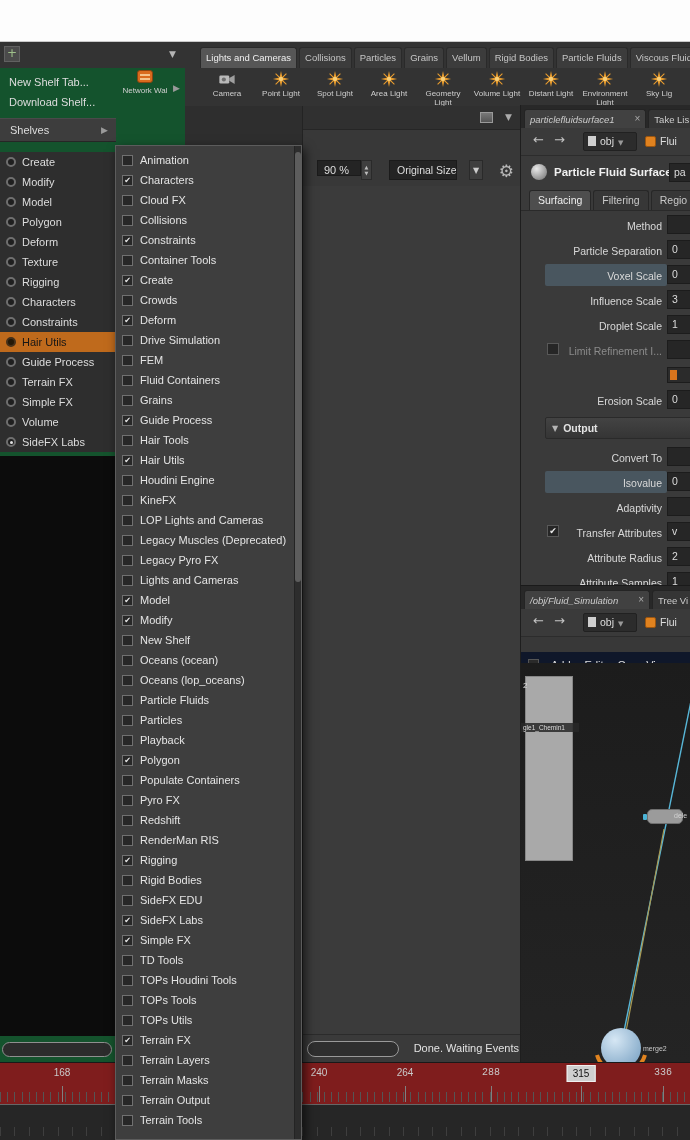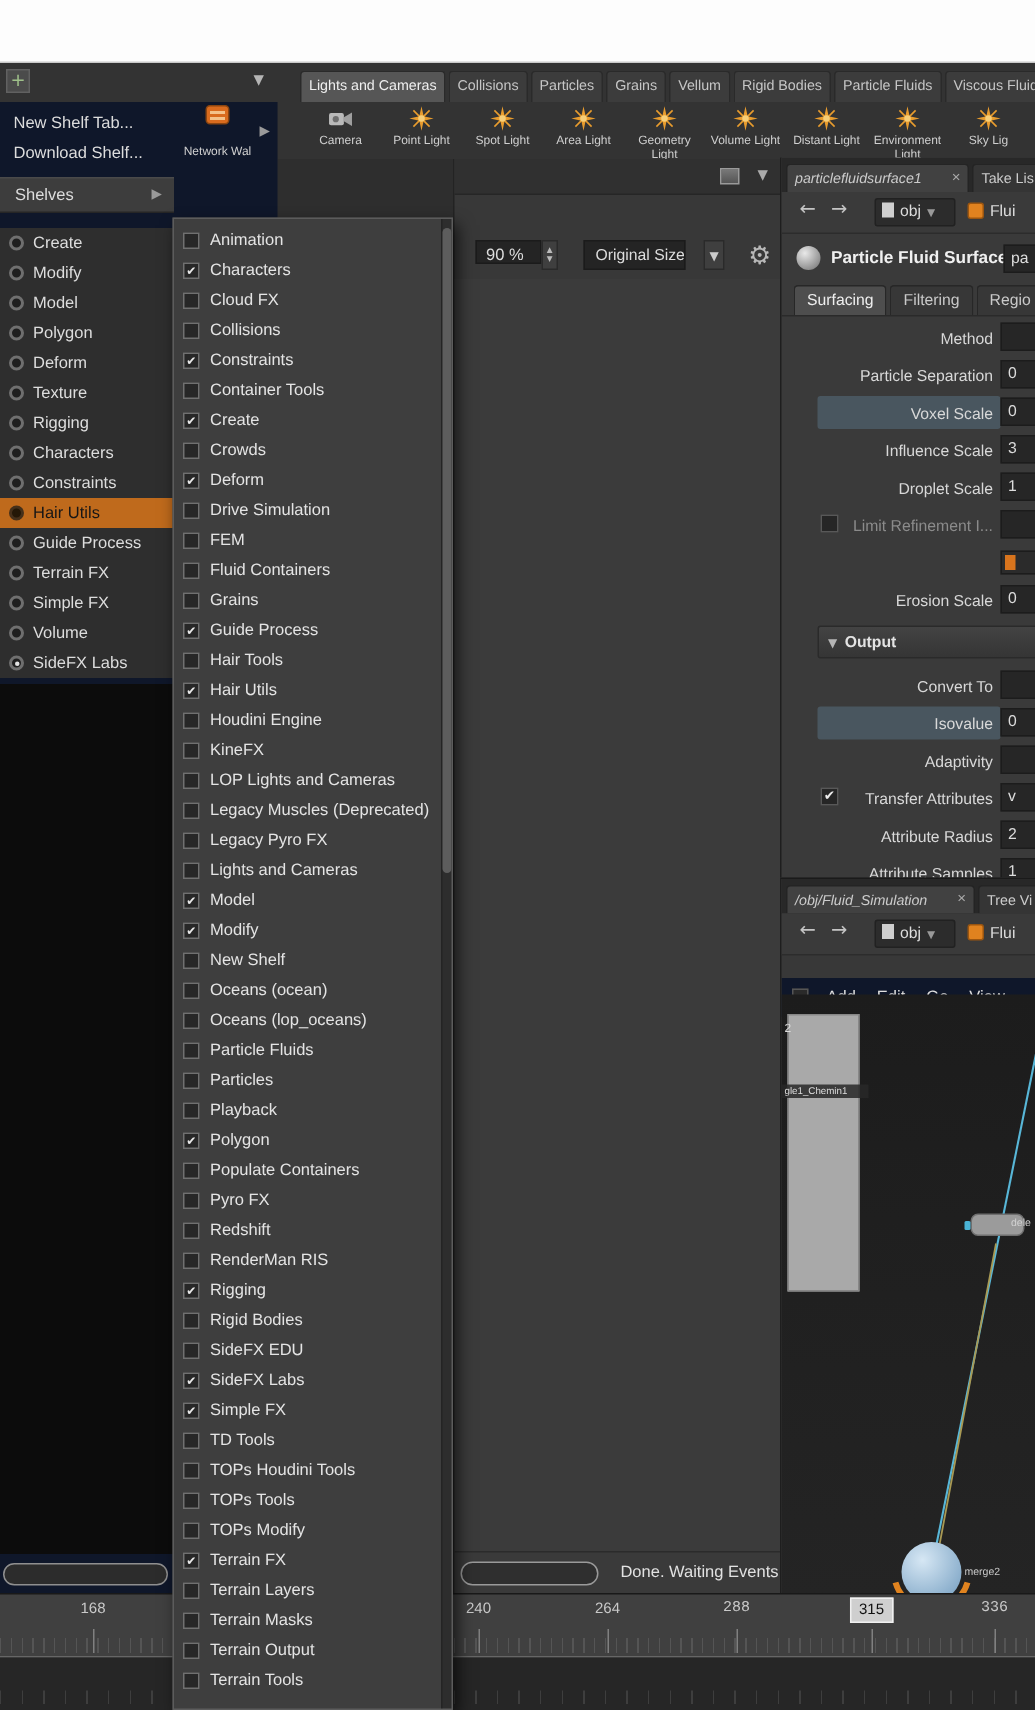--- a/index.html
+++ b/index.html
@@ -15,26 +15,26 @@
 #shelf-tabs{position:absolute;left:200px;top:5px;width:490px;height:21px;display:flex;gap:2px;overflow:hidden;}
 .shelf-tab{background:#3c3c3c;color:#c6c6c6;font-size:9.5px;line-height:20px;padding:0 5px;white-space:nowrap;border:1px solid #2a2a2a;border-bottom:none;border-radius:3px 3px 0 0;}
 .shelf-tab.active{background:#565656;color:#efefef;}
 .tools-bg{position:absolute;left:185px;top:68px;width:505px;height:38px;background:#333;}
 #shelf-tools{position:absolute;left:200px;top:68px;width:490px;height:38px;display:flex;overflow:hidden;}
 .tool{width:54px;display:flex;flex-direction:column;align-items:center;padding-top:2px;flex:0 0 auto;}
 .tool-icon{width:18px;height:18px;}
 .tool-icon svg{width:18px;height:18px;display:block;}
 .tool-label{font-size:8px;color:#cfcfcf;text-align:center;line-height:1.15;margin-top:1px;}
 
-.left-panel{position:absolute;left:0;top:68px;width:185px;height:994px;background:#0f172a;}
+.left-panel{position:absolute;left:0;top:68px;width:185px;height:994px;background:#14532d;}
 .lp-item{position:absolute;left:0;width:115px;height:19px;color:#ddd;font-size:11px;line-height:19px;padding-left:9px;white-space:nowrap;}
 .networkwal{position:absolute;left:118px;top:2px;width:54px;height:40px;text-align:center;}
 .networkwal-icon{width:16px;height:13px;margin:0 auto;background:#d96b1e;border-radius:3px;border:1px solid #8a4510;position:relative;}
 .networkwal-icon::after{content:'';position:absolute;left:2px;top:3px;width:10px;height:2px;background:#f4c28a;box-shadow:0 4px 0 #f4c28a;}
-.networkwal-label{font-size:8px;color:#cfcfcf;margin-top:13px;white-space:nowrap;}
+.networkwal-label{font-size:8px;color:#cfcfcf;margin-top:3px;white-space:nowrap;}
 .lp-arrow1{position:absolute;left:173px;top:15px;color:#9a9a9a;font-size:9px;}
 .shelves-hdr{position:absolute;left:0;top:50px;width:116px;height:24px;background:#3d3d3d;border-top:1px solid #4a4a4a;border-bottom:1px solid #262626;color:#ddd;font-size:11px;line-height:22px;padding-left:10px;}
 .shelves-hdr .arrow{position:absolute;right:8px;top:7px;color:#9a9a9a;font-size:9px;line-height:1;}
 #shelves-list{position:absolute;left:0;top:84px;width:116px;}
 .shelf-row{height:20px;display:flex;align-items:center;padding-left:6px;color:#ddd;font-size:11px;background:#2e2e2e;white-space:nowrap;}
 .shelf-row.selected{background:#bf6a1c;color:#161616;}
 .radio{width:10px;height:10px;border-radius:50%;border:2px solid #6f6f6f;background:#1f1f1f;margin-right:6px;flex:0 0 auto;position:relative;}
 .radio.dotted::after{content:'';position:absolute;left:1.5px;top:1.5px;width:3px;height:3px;border-radius:50%;background:#e2e2e2;}
 .shelf-row.selected .radio{border-color:#45301a;background:#241807;}
 .left-black{position:absolute;left:0;top:388px;width:116px;height:580px;background:#0c0c0c;}
@@ -100,21 +100,21 @@
 .net-canvas{position:absolute;left:0;top:77px;width:170px;height:400px;background:linear-gradient(#1c1c1c,#242424);overflow:hidden;}
 .wires{position:absolute;left:0;top:0;width:170px;height:400px;}
 .net-block{position:absolute;left:4px;top:13px;width:48px;height:185px;background:#a9a9a9;border:1px solid #878787;}
 .net-badge{position:absolute;left:2px;top:18px;color:#ddd;font-size:8px;z-index:2;}
 .net-block-label{position:absolute;left:0;top:60px;width:58px;background:rgba(40,40,40,.85);color:#ddd;font-size:6.5px;line-height:9px;padding:0 2px;white-space:nowrap;overflow:hidden;z-index:2;}
 .net-node{position:absolute;left:126px;top:146px;width:36px;height:15px;background:#9b9b9b;border:1px solid #6f6f6f;border-radius:5px;}
 .net-node::before{content:'';position:absolute;left:-5px;top:4px;width:4px;height:6px;background:#4ab3d6;border-radius:1px;}
 .net-node-label{position:absolute;left:153px;top:149px;color:#d2d2d2;font-size:7px;z-index:2;}
 .net-sphere-label{position:absolute;left:122px;top:382px;color:#c9c9c9;font-size:7px;z-index:2;}
 
-.timeline{position:absolute;left:0;top:1062px;width:690px;height:78px;background:#404040;border-top:1px solid #191919;}
+.timeline{position:absolute;left:0;top:1062px;width:690px;height:78px;background:#7f1d1d;border-top:1px solid #191919;}
 .tl-num{position:absolute;top:4px;transform:translateX(-50%);color:#c9c9c9;font-size:10px;}
 .tl-major{position:absolute;top:23px;width:1px;height:16px;background:#808080;}
 .tl-current{position:absolute;top:2px;transform:translateX(-50%);background:#cfcfcf;color:#111;font-size:10px;line-height:15px;padding:0 5px;border:1px solid #f0f0f0;z-index:2;}
 .tl-ticks{position:absolute;left:0;top:29px;width:690px;height:10px;background:repeating-linear-gradient(90deg,#555 0 1px,transparent 1px 7.2px);}
 .tl-base{position:absolute;left:0;top:41px;width:690px;height:1px;background:#666;}
 .tl-lower{position:absolute;left:0;top:42px;width:690px;height:36px;background:#262626;}
 .tl-ticks2{position:absolute;left:0;top:64px;width:690px;height:9px;background:repeating-linear-gradient(90deg,#3e3e3e 0 1px,transparent 1px 14.4px);}
 
 .menu{position:absolute;left:115px;top:145px;width:187px;height:995px;background:#3e3e3e;border:1px solid #5c5c5c;box-shadow:3px 4px 10px rgba(0,0,0,.65);z-index:50;overflow:hidden;}
 #menu-list{position:absolute;left:0;top:4px;width:180px;}
@@ -664,21 +664,21 @@
         <div class="menu-item">
           <span class="cbx glyph"></span>
           <span class="menu-label">TOPs Houdini Tools</span>
         </div>
         <div class="menu-item">
           <span class="cbx glyph"></span>
           <span class="menu-label">TOPs Tools</span>
         </div>
         <div class="menu-item">
           <span class="cbx glyph"></span>
-          <span class="menu-label">TOPs Modify</span>
+          <span class="menu-label">TOPs Utils</span>
         </div>
         <div class="menu-item">
           <span class="cbx glyph">✔</span>
           <span class="menu-label">Terrain FX</span>
         </div>
         <div class="menu-item">
           <span class="cbx glyph"></span>
           <span class="menu-label">Terrain Layers</span>
         </div>
         <div class="menu-item">

